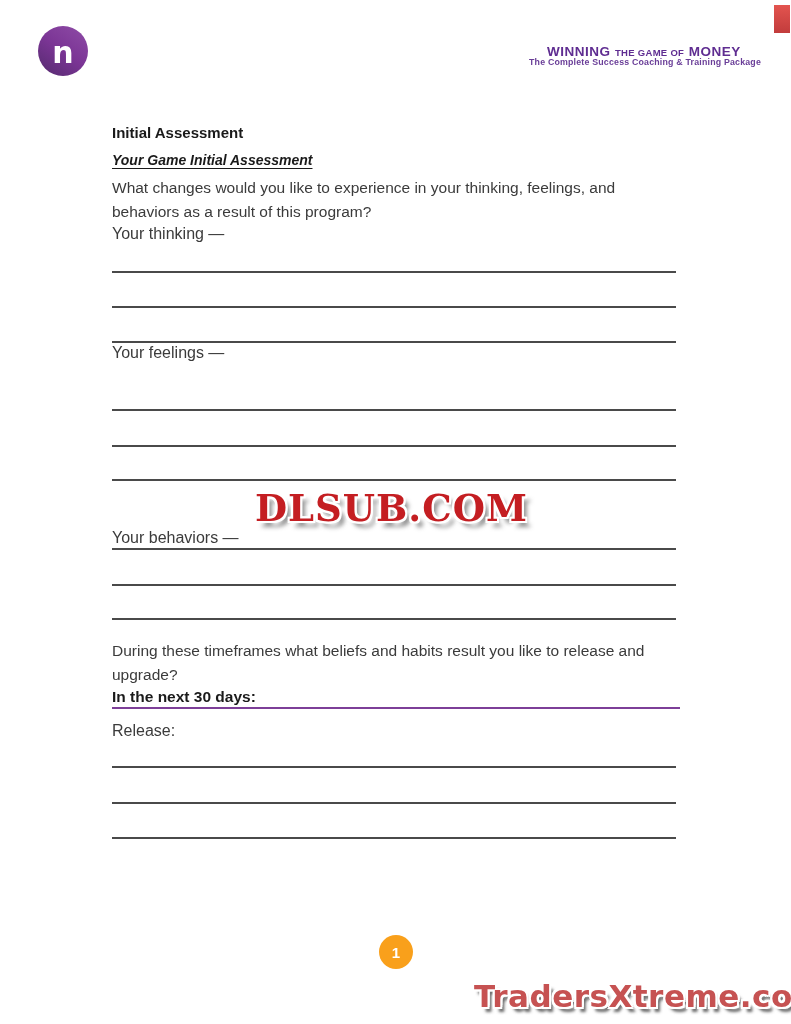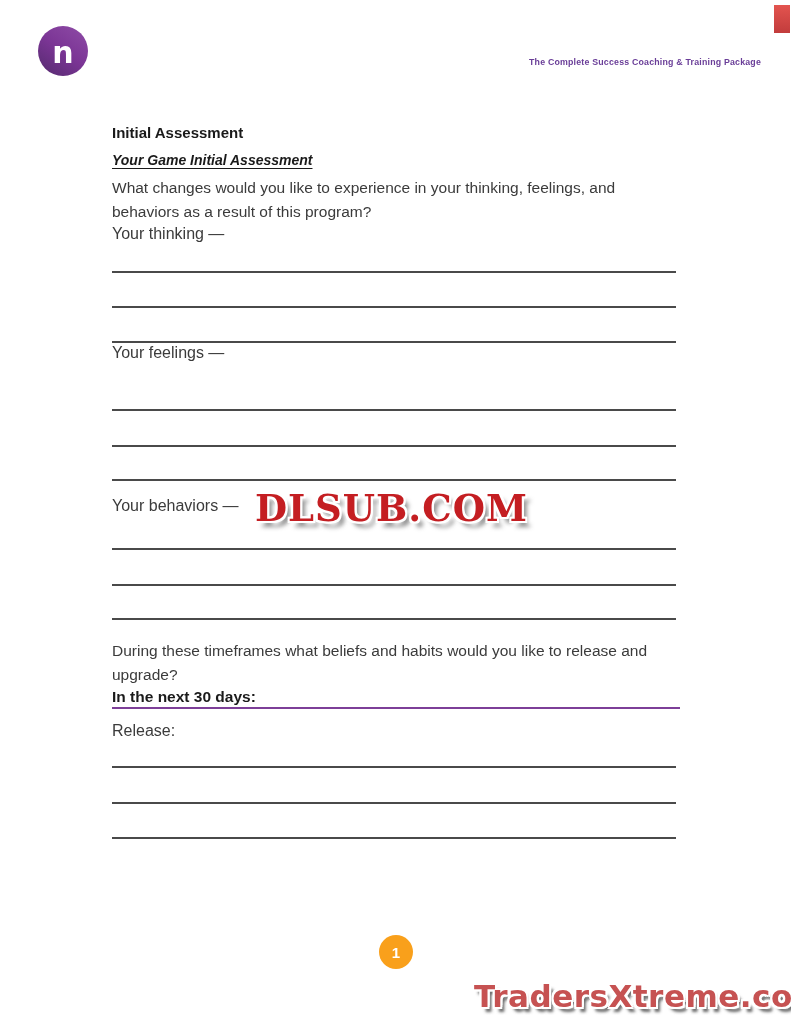--- a/index.html
+++ b/index.html
@@ -115,44 +115,45 @@
 </style>
 </head>
 <body>
 
 <div class="page">
 
   <div class="logo-circle">
     <span class="logo-n">n</span>
   </div>
 
+  <div class="tagline"><span class="big">WINNING</span> <span class="small">THE GAME OF</span> <span class="big">MONEY</span></div>
   <div class="tagline-sub">The Complete Success Coaching &amp; Training Package</div>
   <div class="red-mark"></div>
 
   <div class="doc-title">Initial Assessment</div>
   <div class="doc-subtitle">Your Game Initial Assessment</div>
   <div class="question q1">What changes would you like to experience in your thinking, feelings, and behaviors as a result of this program?</div>
 
   <div class="section-label" style="top:225px">Your thinking —</div>
   <div class="wline" style="top:271px"></div>
   <div class="wline" style="top:306px"></div>
   <div class="wline" style="top:341px"></div>
 
   <div class="section-label" style="top:344px">Your feelings —</div>
   <div class="wline" style="top:409px"></div>
   <div class="wline" style="top:445px"></div>
   <div class="wline" style="top:479px"></div>
 
-  <div class="section-label" style="top:497px">Your behaviors —</div>
+  <div class="section-label" style="top:529px">Your behaviors —</div>
   <div class="dlsub">DLSUB.COM</div>
   <div class="wline" style="top:548px"></div>
   <div class="wline" style="top:584px"></div>
   <div class="wline" style="top:618px"></div>
 
-  <div class="question q2">During these timeframes what beliefs and habits would you like to release and upgrade?</div>
+  <div class="question q2">During these timeframes what beliefs and habits result you like to release and upgrade?</div>
   <div class="next30">In the next 30 days:</div>
   <div class="purple-rule"></div>
 
   <div class="section-label" style="top:722px">Release:</div>
   <div class="wline" style="top:766px"></div>
   <div class="wline" style="top:802px"></div>
   <div class="wline" style="top:837px"></div>
 
   <div class="page-badge">
       <span>1</span>

